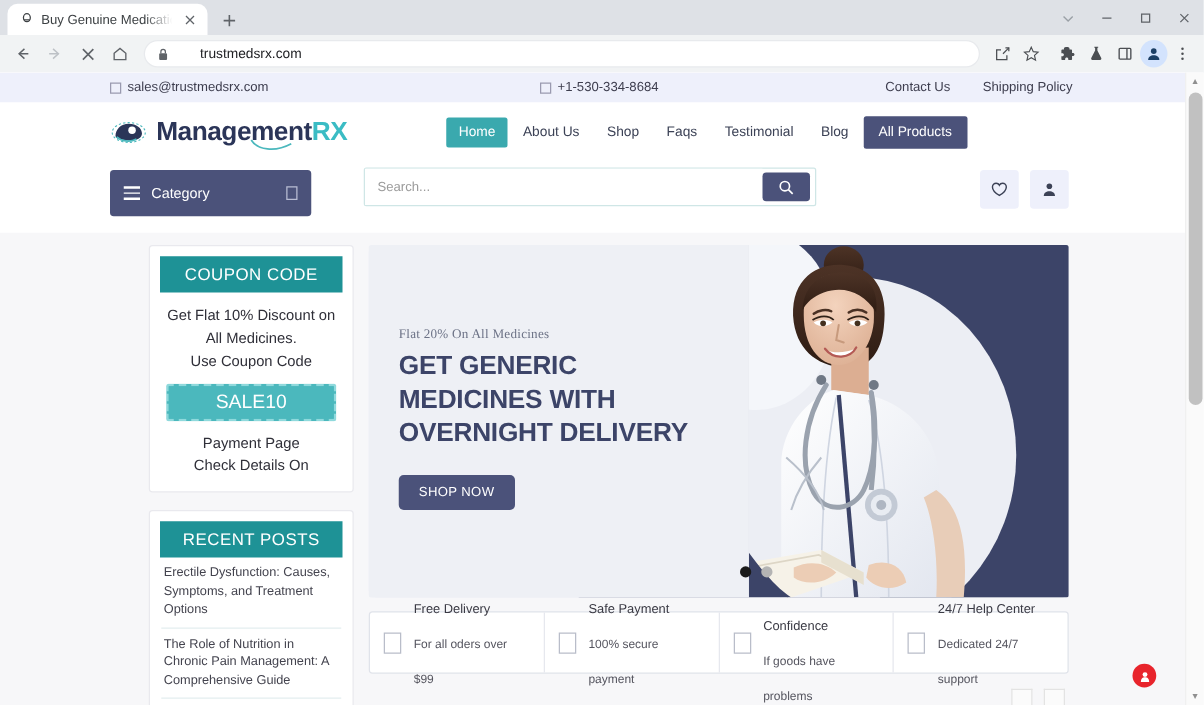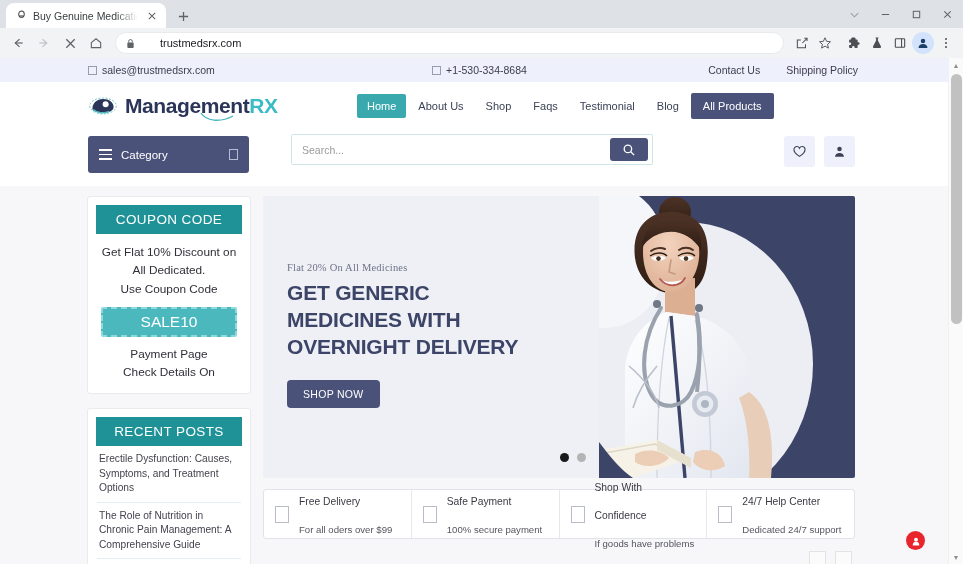--- a/index.html
+++ b/index.html
@@ -301,21 +301,21 @@
     background: #eef0fb;
     border-radius: 3px;
     display: flex; align-items: center; justify-content: center;
     color: #3c4256;
   }
 
   
   .content {
     display: flex;
     gap: 12px;
-    padding: 10px 93px 0 87px;
+    padding: 10px 93px 0 119px;
     background: #f7f7f9;
     height: calc(100% - 128px);
   }
 
   .sidebar { width: 164px; flex: 0 0 164px; }
 
   .card {
     background: #ffffff;
     border: 1px solid #e9e9ee;
     border-radius: 3px;
@@ -709,21 +709,21 @@
       </div>
 
       <div class="content">
 
         <div class="sidebar">
 
           <div class="card">
             <div class="card-title">COUPON CODE</div>
             <div class="coupon-body">
               <div>Get Flat 10% Discount on</div>
-              <div>All Dedicated.</div>
+              <div>All Medicines.</div>
               <div>Use Coupon Code</div>
             </div>
             <div class="coupon-code">SALE10</div>
             <div class="coupon-foot">
               <div>Payment Page</div>
               <div>Check Details On</div>
             </div>
           </div>
 
           <div class="card">

